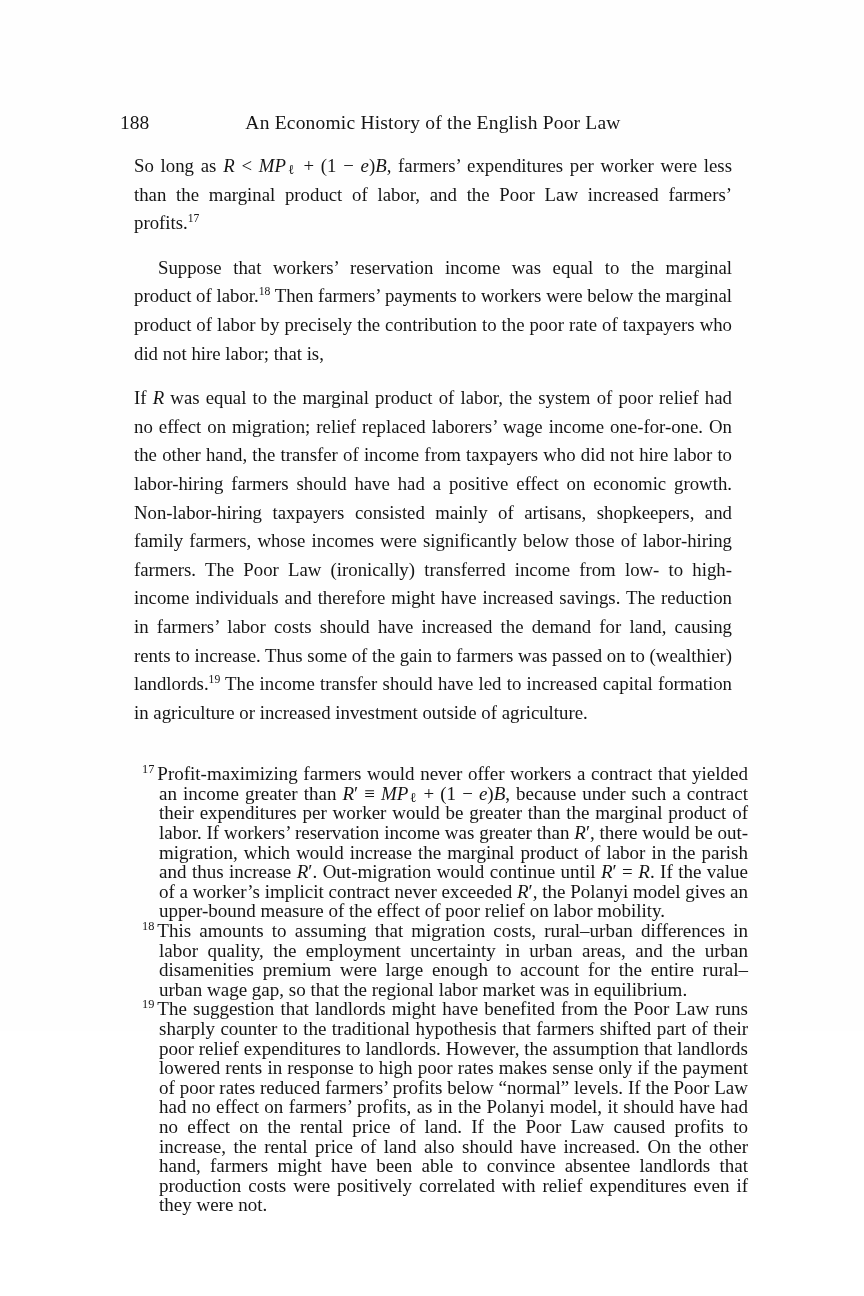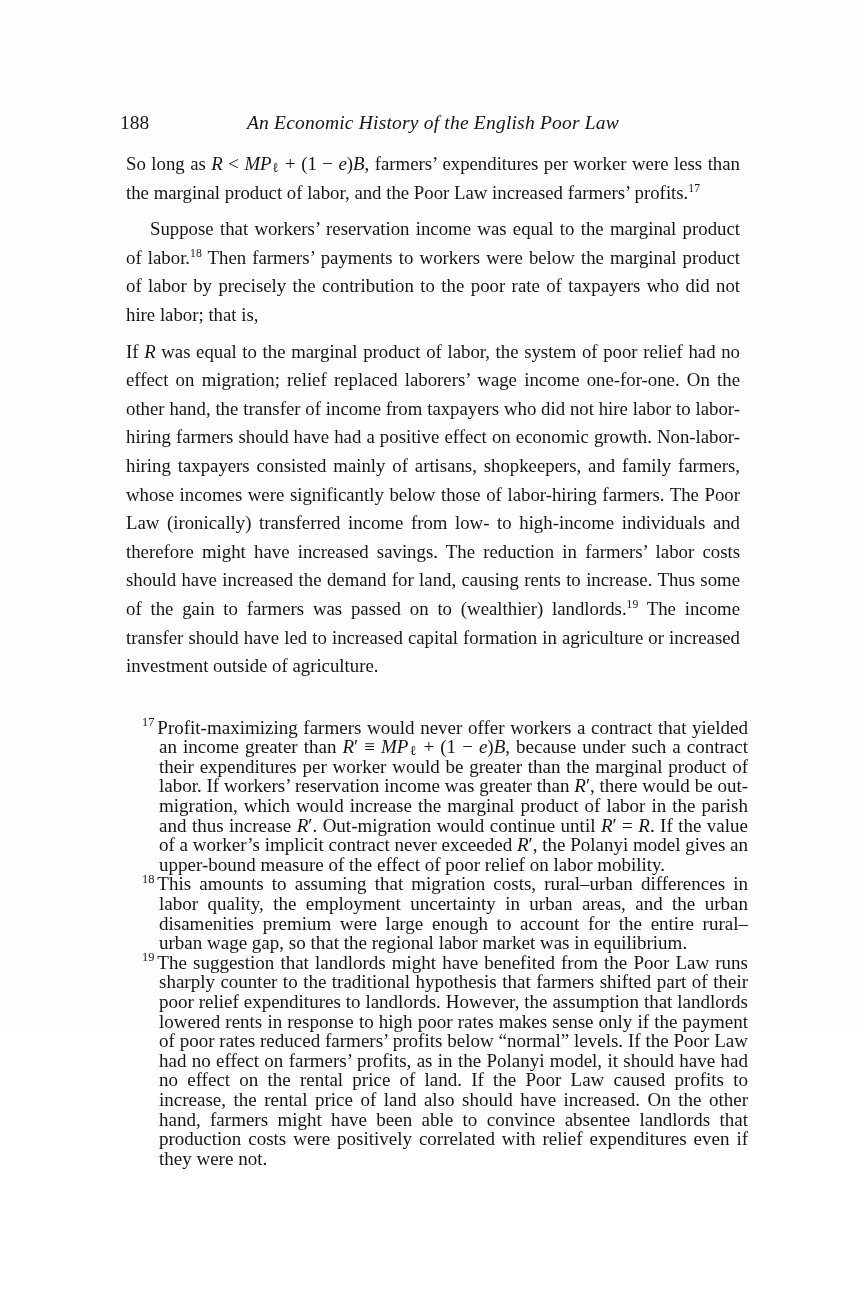--- a/index.html
+++ b/index.html
@@ -31,30 +31,29 @@
     font-size: 19.5px;
     line-height: 26px;
   }
   .page-number {
     position: absolute;
     left: 2px;
     top: 0;
   }
   .running-title {
     text-align: center;
-    font-style: italic;
     letter-spacing: 0.2px;
   }
   .body-text {
     font-size: 18.8px;
     line-height: 28.6px;
     text-align: justify;
   }
   .body-text p {
-    margin: 8px;
+    margin: 16px;
   }
   .body-text p.indent {
     text-indent: 24px;
   }
   .equation {
     text-align: center;
     margin: 15px 0 15px 0;
     font-size: 18.8px;
     letter-spacing: 0.5px;
   }

